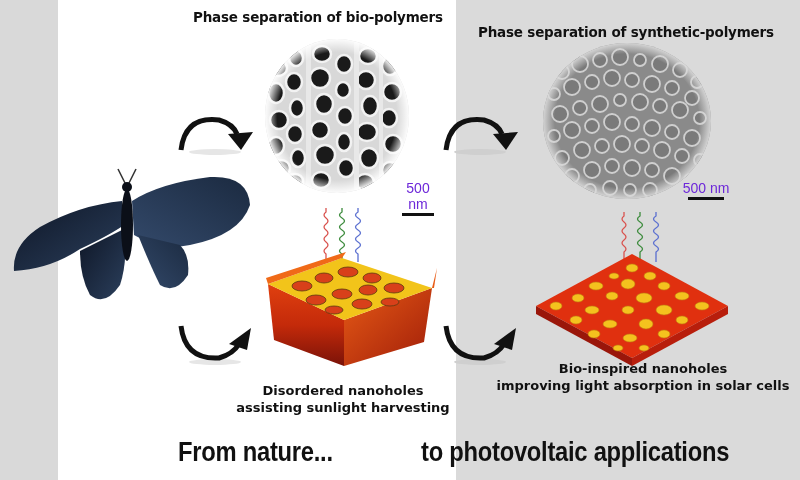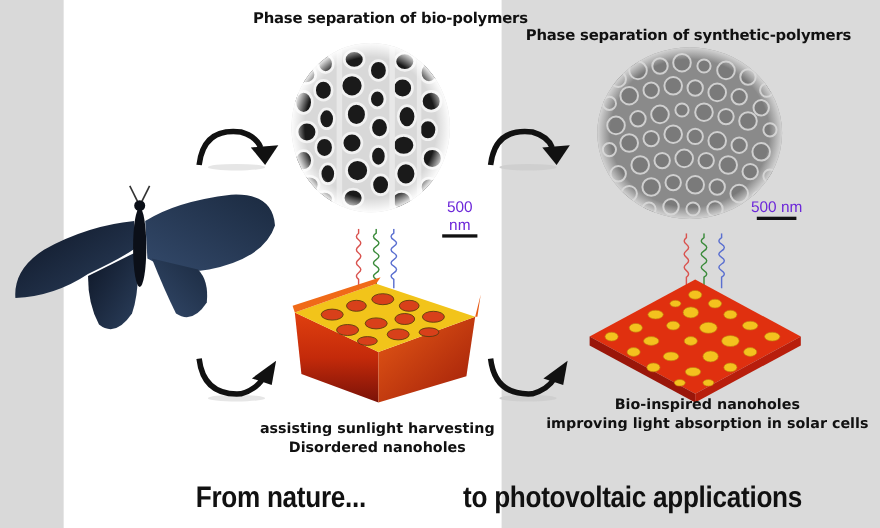--- a/index.html
+++ b/index.html
@@ -15,21 +15,21 @@
   .scalebar .bar { height: 3px; background: #111; margin: 1px auto 0; }
   .abs { position: absolute; }
 </style>
 </head>
 <body>
 
 <div class="bg-left"></div>
 <div class="bg-white"></div>
 <div class="bg-right"></div>
 
-<div class="heading" style="left:193px; top:9px;margin-left:37px;">Phase separation of bio-polymers</div>
+<div class="heading" style="left:193px; top:9px;">Phase separation of bio-polymers</div>
 <div class="heading" style="left:478px; top:24px;">Phase separation of synthetic-polymers</div>
 
 <svg class="abs" style="left:264px; top:38px;" width="146" height="156" viewBox="0 0 146 156">
   <defs>
     <radialGradient id="bioFade" cx="50%" cy="50%" r="50%">
       <stop offset="82%" stop-color="#fff" stop-opacity="0"></stop>
       <stop offset="100%" stop-color="#fff" stop-opacity="1"></stop>
     </radialGradient>
     <clipPath id="bioClip">
         <ellipse cx="73" cy="78" rx="72" ry="77"></ellipse>
@@ -270,22 +270,22 @@
       <ellipse cx="150" cy="70" rx="6" ry="4"></ellipse>
       <ellipse cx="62" cy="84" rx="6" ry="4"></ellipse>
     <ellipse cx="98" cy="88" rx="7" ry="4"></ellipse>
       <ellipse cx="132" cy="84" rx="6" ry="4"></ellipse>
       <ellipse cx="86" cy="98" rx="5" ry="3"></ellipse>
       <ellipse cx="112" cy="98" rx="5" ry="3"></ellipse>
   </g>
 </svg>
 
 <div class="caption" style="left:228px; top:382px; width:230px;">
+  <div>Disordered nanoholes</div>
   <div>assisting sunlight harvesting</div>
-  <div>Disordered nanoholes</div>
 </div>
 <div class="caption" style="left:488px; top:360px; width:310px;">
   <div>Bio-inspired nanoholes</div>
   <div>improving light absorption in solar cells</div>
 </div>
 
 <div class="footer" style="left:178px; top:437px;">From nature...</div>
 <div class="footer" style="left:421px; top:437px;">to  photovoltaic applications</div>
 
 </body></html>

